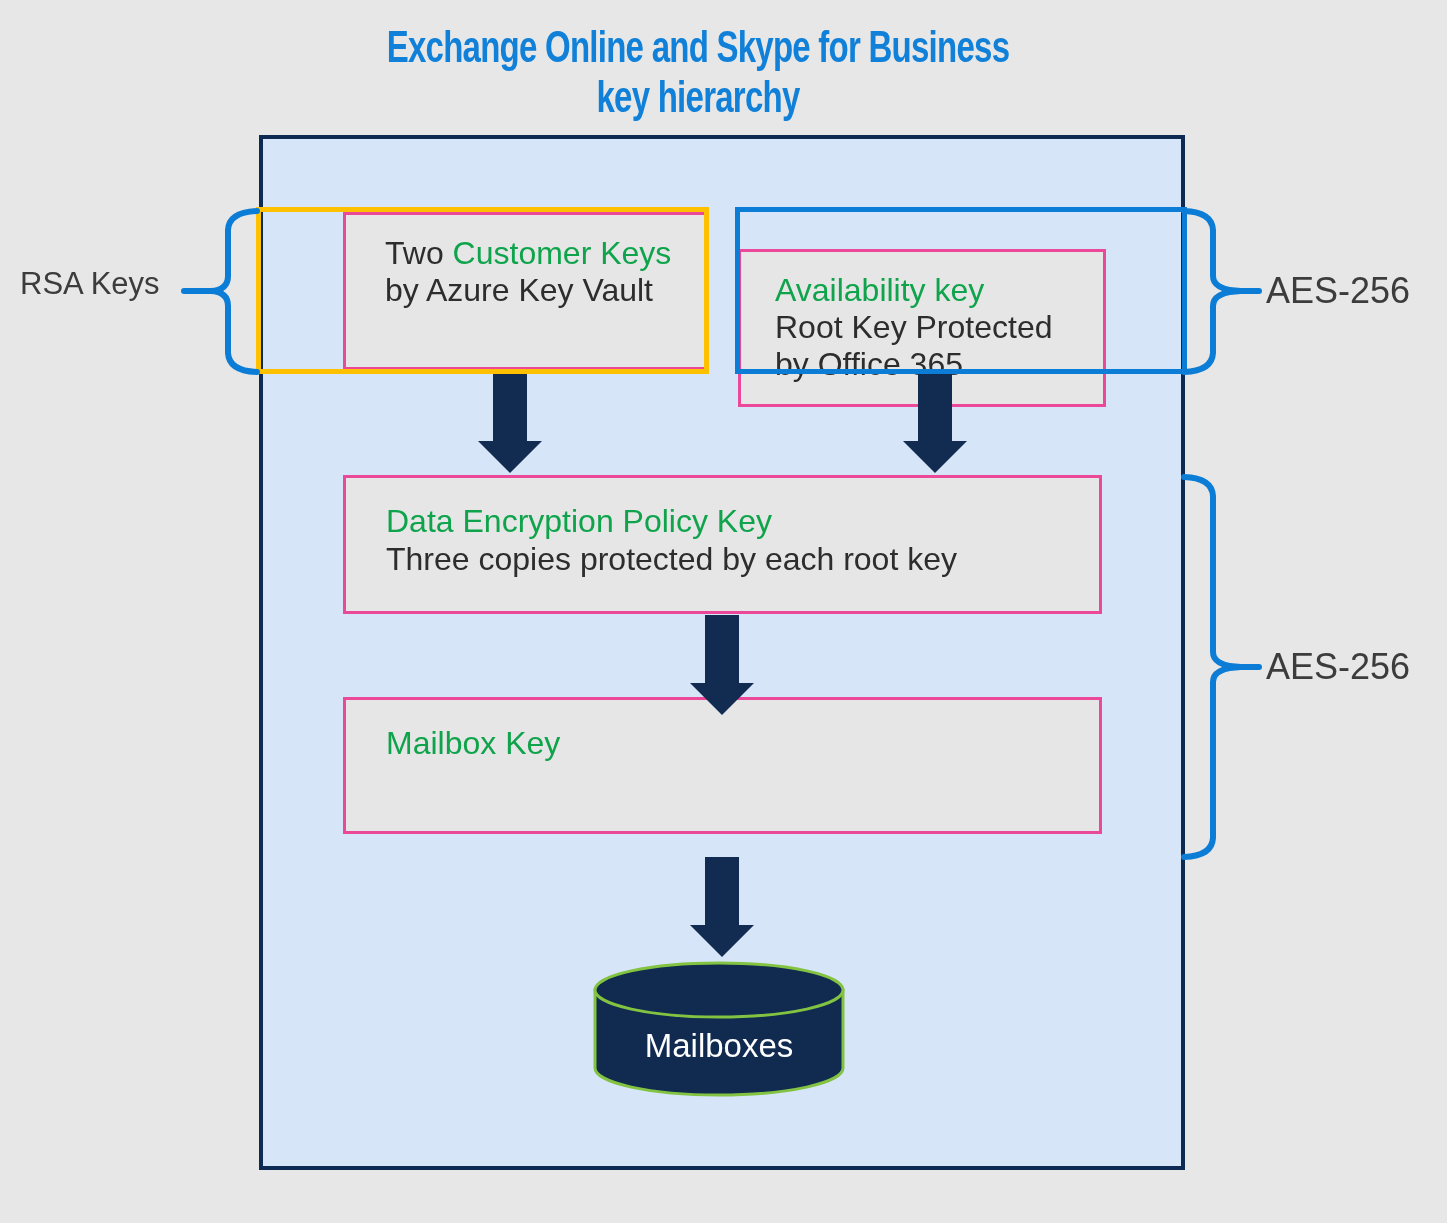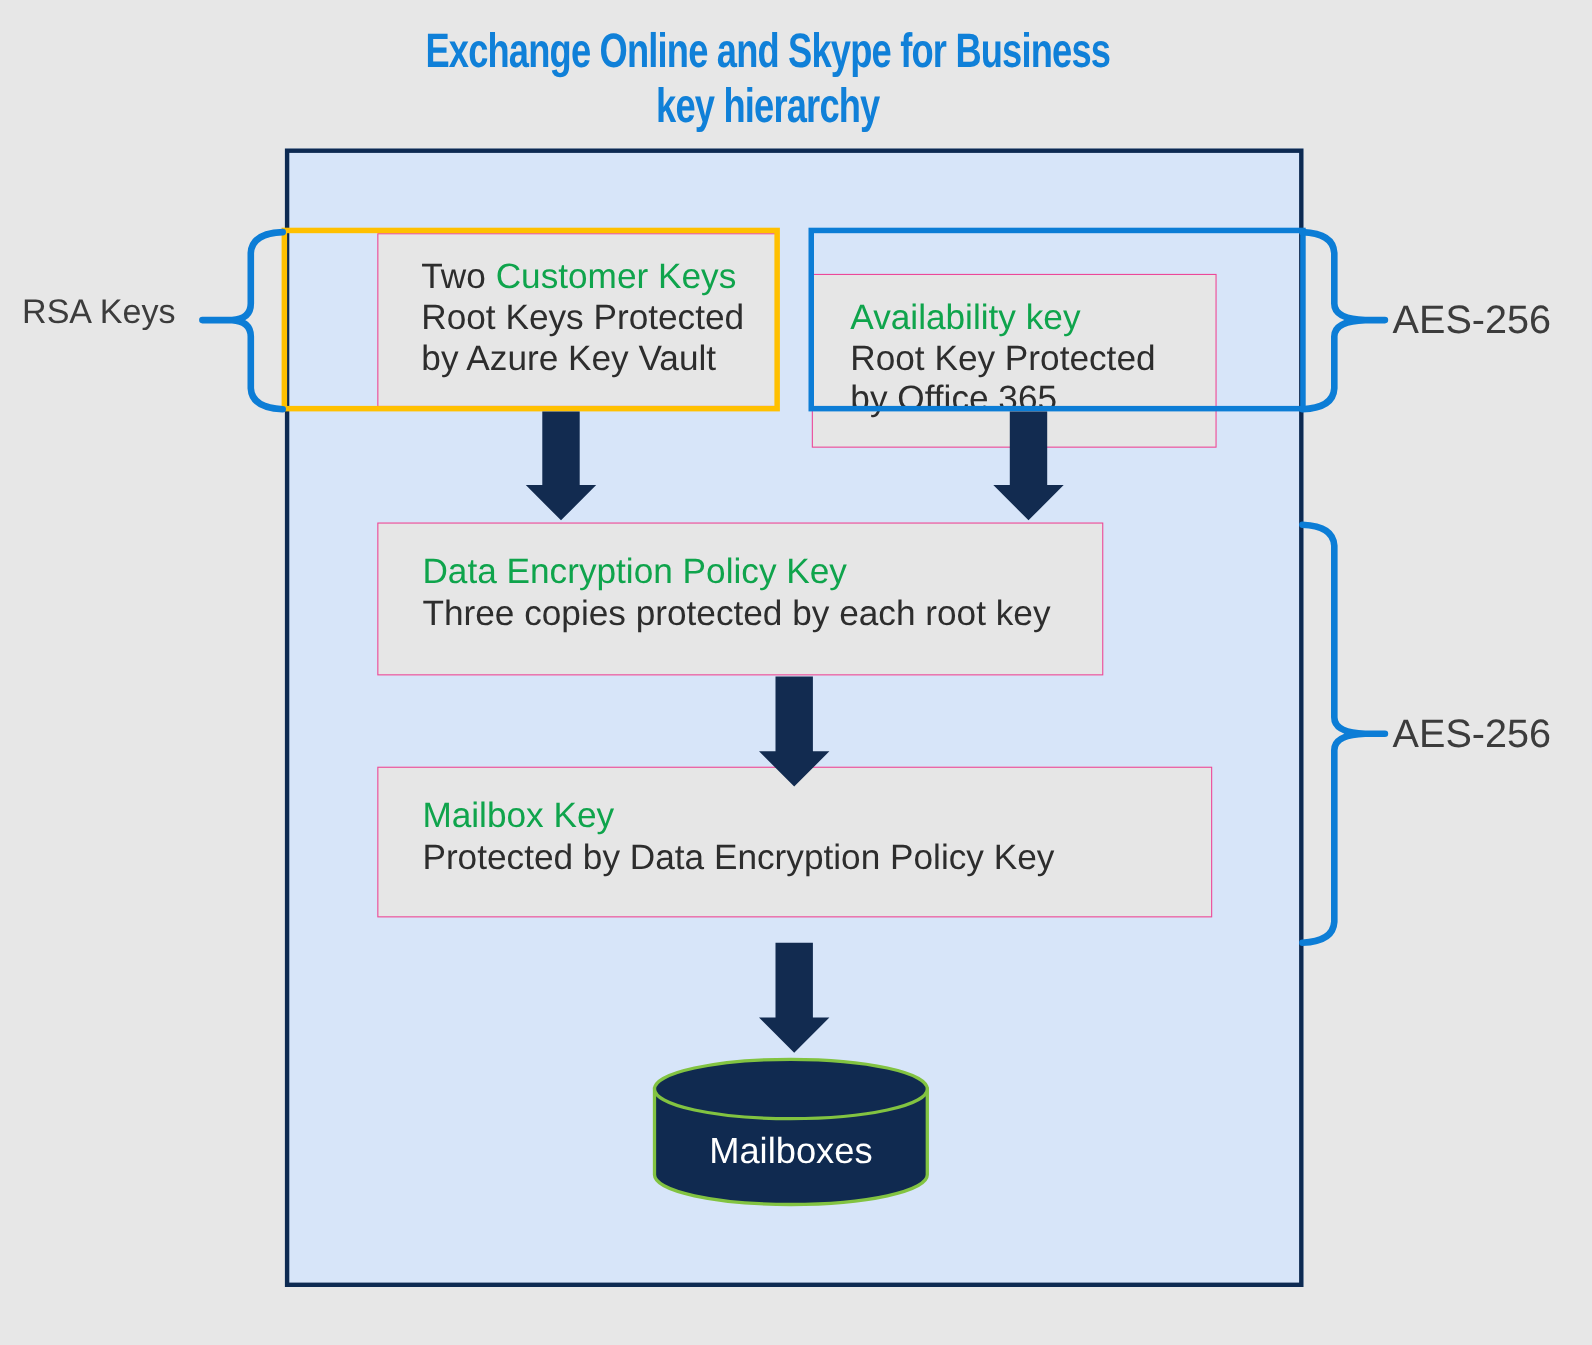--- a/index.html
+++ b/index.html
@@ -23,26 +23,26 @@
 
   
   .container{
     position:absolute;left:259px;top:135px;width:926px;height:1035px;
     box-sizing:border-box;background:#d7e5f9;border:4px solid #0d2a52;
   }
 
   
   .gbox{
     position:absolute;box-sizing:border-box;
-    background:#e6e6e6;border:1px solid #ec4899;
+    background:#e6e6e6;border:3px solid #ec4899;
     color:#2d2d2d;font-size:32px;
   }
   .box-customer{left:343px;top:212px;width:364px;height:158px;padding:20px 0 0 39px;line-height:37px;}
   .box-availability{left:738px;top:212px;width:368px;height:158px;padding:20px 0 0 34px;line-height:37px;margin-top:37px;}
-  .box-dep{left:343px;top:475px;width:660px;height:139px;padding:24px 0 0 40px;line-height:38px;}
+  .box-dep{left:343px;top:475px;width:759px;height:139px;padding:24px 0 0 40px;line-height:38px;}
   .box-mailboxkey{left:343px;top:697px;width:759px;height:137px;padding:24px 0 0 40px;line-height:38px;}
   .green{color:#0fa44c;}
   .dark{color:#2d2d2d;}
 
   
   .outline{position:absolute;box-sizing:border-box;background:transparent;}
   .outline.orange{left:256px;top:207px;width:453px;height:167px;border:5px solid #ffc000;}
   .outline.blue{left:735px;top:207px;width:452px;height:167px;border:5px solid #0c7dd6;}
 
   
@@ -65,38 +65,36 @@
 
   <div class="title">
     <span class="title-line">Exchange Online and Skype for Business</span>
     <span class="title-line">key hierarchy</span>
   </div>
 
   <div class="container"></div>
 
   <div class="gbox box-customer">
     <div><span class="dark">Two </span><span class="green">Customer Keys</span></div>
-    <div class="dark">Root Keys Protected</div>
     <div class="dark">by Azure Key Vault</div>
   </div>
 
   <div class="gbox box-availability">
     <div class="green">Availability key</div>
     <div class="dark">Root Key Protected</div>
     <div class="dark">by Office 365</div>
   </div>
 
   <div class="gbox box-dep">
     <div class="green">Data Encryption Policy Key</div>
     <div class="dark">Three copies protected by each root key</div>
   </div>
 
   <div class="gbox box-mailboxkey">
     <div class="green">Mailbox Key</div>
-    <div class="dark">Protected by Data Encryption Policy Key</div>
   </div>
 
   <div class="outline orange"></div>
   <div class="outline blue"></div>
 
   <div class="side-label label-rsa">RSA Keys</div>
   <div class="side-label label-aes-top">AES-256</div>
   <div class="side-label label-aes-bottom">AES-256</div>
 
   <svg class="overlay" viewBox="0 0 1447 1223" xmlns="http://www.w3.org/2000/svg">

